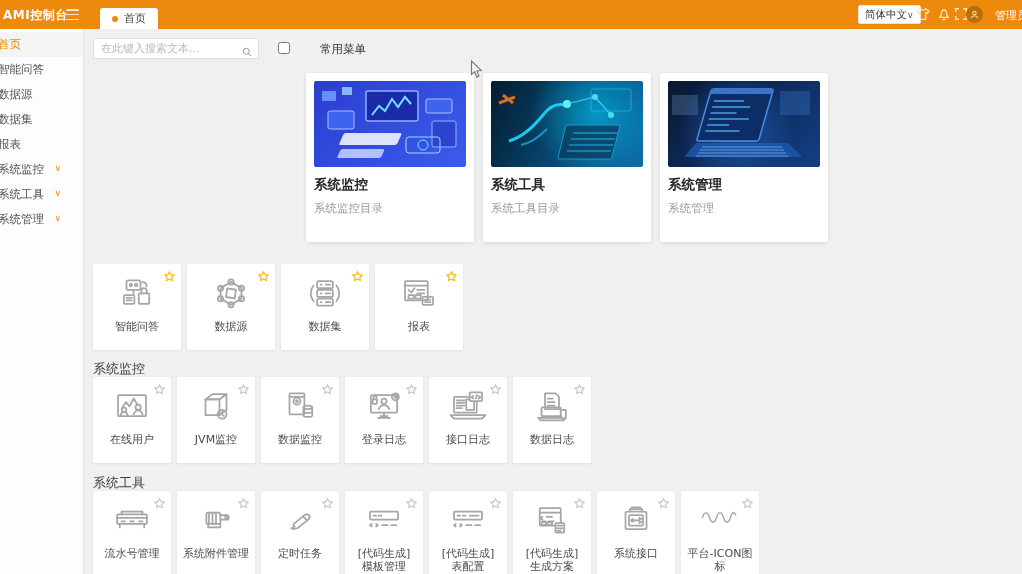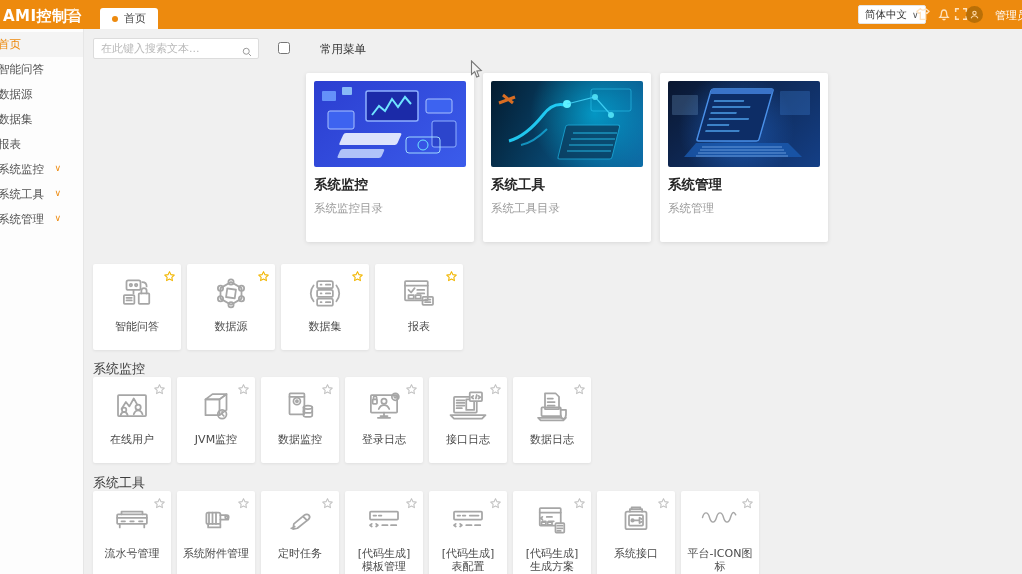--- a/index.html
+++ b/index.html
@@ -1,25 +1,25 @@
 <!DOCTYPE html>
 <html><head>
 <meta charset="utf-8">
 <style>
   * { margin:0; padding:0; box-sizing:border-box; }
   html,body { width:1022px; height:574px; overflow:hidden; font-family:"DejaVu Sans","Liberation Sans",sans-serif; background:#f0f0f0; position:relative; }
 
   
   .header { position:absolute; left:0; top:0; width:1022px; height:29px; background:#ed8a0e; z-index:20; }
-  .brand { position:absolute; left:3px; top:7px; color:#fff; font-size:15px; font-weight:bold; letter-spacing:.5px; }
+  .brand { position:absolute; left:3px; top:7px; color:#fff; font-size:12px; font-weight:bold; letter-spacing:.5px; }
   .hamburger { position:absolute; left:66px; top:9px; width:13px; height:11px; display:flex; flex-direction:column; justify-content:space-between; cursor:pointer; }
   .hamburger i { display:block; height:1.5px; background:#fde6c8; border-radius:1px; }
   .tab { position:absolute; left:100px; top:8px; height:21px; background:#fff; border-radius:3px 3px 0 0; display:flex; align-items:center; padding:0 12px; font-size:11px; color:#444; gap:6px; cursor:pointer; }
   .tab-dot { width:6px; height:6px; border-radius:50%; background:#ed8a0e; }
-  .lang-select { position:absolute; left:858px; top:5px; height:19px; background:#fff; border:1px solid #e5e5e5; border-radius:2px; display:flex; align-items:center; gap:5px; padding:0 6px; font-size:10.5px; color:#333; cursor:pointer; }
+  .lang-select { position:absolute; left:858px; top:5px; height:19px; background:#fff; border:1px solid #e5e5e5; border-radius:2px; display:flex; align-items:center; padding:0 6px; font-size:10.5px; color:#333; cursor:pointer; }
   .lang-caret { font-size:9px; color:#555; }
   .hicon { position:absolute; top:6px; width:16px; height:16px; cursor:pointer; }
   .hicon svg { width:100%; height:100%; }
   .avatar { position:absolute; left:966px; top:6px; width:17px; height:17px; border-radius:50%; background:#b96f07; display:flex; align-items:center; justify-content:center; cursor:pointer; }
   .username { position:absolute; left:995px; top:8px; color:#fff; font-size:11px; white-space:nowrap; }
 
   
   .sidebar { position:absolute; left:0; top:29px; width:84px; height:545px; background:#fdfdfd; border-right:1px solid #e6e6e6; z-index:10; padding-top:3px; }
   .side-item { position:relative; height:25px; display:flex; align-items:center; font-size:11.5px; color:#515151; padding-left:0; cursor:pointer; }
   .side-item .lbl { margin-left:-2px; white-space:nowrap; }

